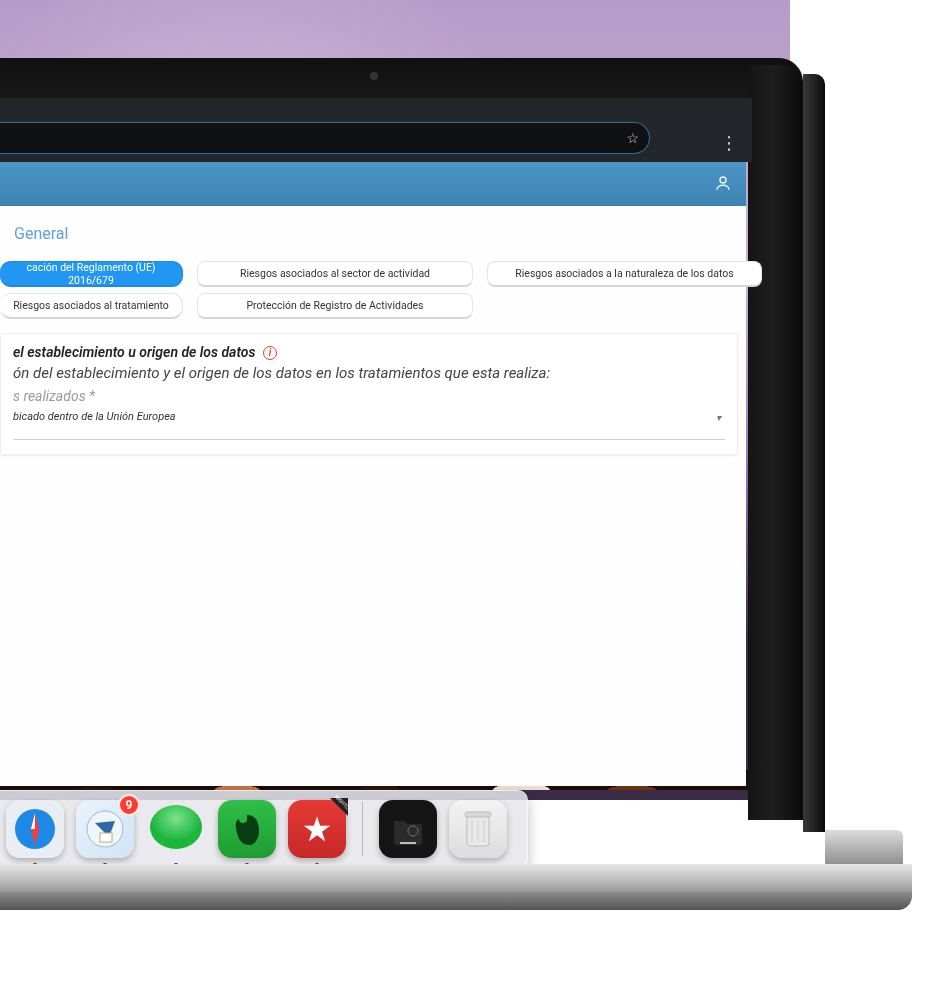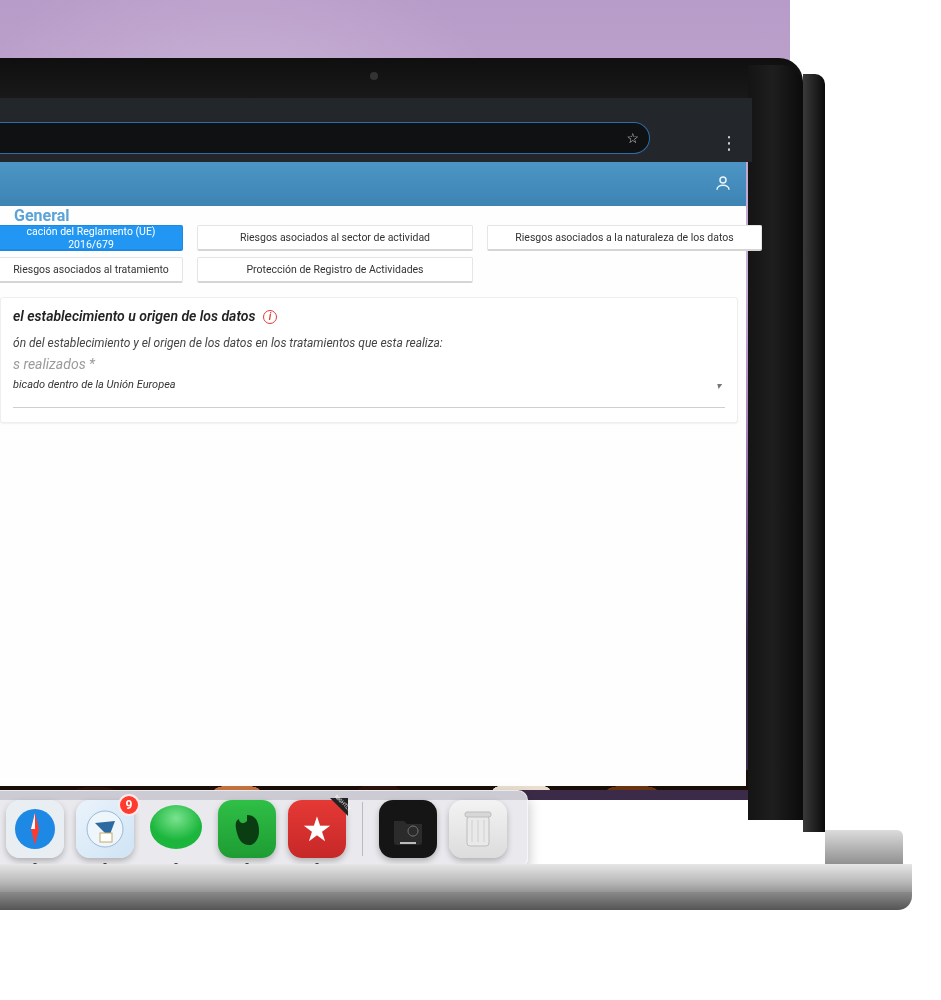--- a/index.html
+++ b/index.html
@@ -47,35 +47,35 @@
   .star{ position:absolute; right:10px; top:7px; color:#cfd3d7; font-size:14px; }
   .kebab{ position:absolute; top:132px; left:720px; color:#d7dbe0; font-size:18px; letter-spacing:0; }
 
   
   .app-header{ position:absolute; left:0; top:162px; width:746px; height:44px;
     background:linear-gradient(180deg,#4c95c4,#3d84b3);}
   .user-ic{ position:absolute; right:14px; top:12px; color:#e9f3fb;}
 
   
   .page{ position:absolute; left:0; top:206px; width:746px; height:580px; background:#fefefe; }
-  .breadcrumb{ padding:0 14px; color:#5ba3d8; font-size:16px; font-weight:700;}
+  .breadcrumb{ padding:18px 14px; color:#5ba3d8; font-size:16px; font-weight:400;}
   .tabs{ display:grid; grid-template-columns: 183px 276px 275px; grid-template-rows: 26px 26px;
          column-gap:14px; row-gap:6px; padding:0 8px 8px 0;}
   .tab{ display:flex; align-items:center; justify-content:center; font-size:10.5px;
         background:#fff; color:#333; border:1px solid #e5e5e5; border-bottom:2px solid #d5d5d5;
-        border-radius:2px; cursor:pointer; padding:0 6px; text-align:center;}
-  .tab.left{ border-left:none; border-top-left-radius:0; border-bottom-left-radius:0;}
+        border-radius:8px; cursor:pointer; padding:0 6px; text-align:center;}
+  .tab.left{ border-left:none; border-top-left-radius:0; border-bottom-left-radius:0;border-radius:11px;}
   .tab.active{ background:#2196f3; color:#fff; border-color:#1e88e5;}
   .card{ margin:6px 8px 0 0; background:#fff; border:1px solid #eee; border-radius:3px;
          box-shadow:0 1px 2px rgba(0,0,0,.06); padding:10px 12px 14px 12px;font-style:italic;}
   .card h3{ font-size:14px; font-weight:600; color:#222;}
   .info-ic{ display:inline-flex; width:14px; height:14px; border:1.5px solid #e53935; color:#e53935;
             border-radius:50%; align-items:center; justify-content:center; font-size:10px;
             vertical-align:1px; margin-left:4px;}
-  .help{ font-size:12px; color:#444; margin-top:12px;}
+  .help{ font-size:15px; color:#444; margin-top:4px;}
   .field-label{ font-size:14px; color:#9a9a9a; margin-top:6px; }
   .select{ position:relative; margin-top:2px; border-bottom:1px solid #cfcfcf; padding:4px 18px 16px 0;
            font-size:11px; color:#333; cursor:pointer;}
   .select .chev{ position:absolute; right:4px; top:6px; color:#777; font-size:10px;}
 
   
   .dock{ position:absolute; left:0; top:790px; width:528px; height:78px;
     background:rgba(230,230,235,.85); border:1px solid rgba(255,255,255,.6);
     border-left:none; border-radius:0 10px 10px 0; display:flex; align-items:center;
     padding:6px 10px 6px 6px; gap:12px; box-shadow:0 6px 14px rgba(0,0,0,.25);}

